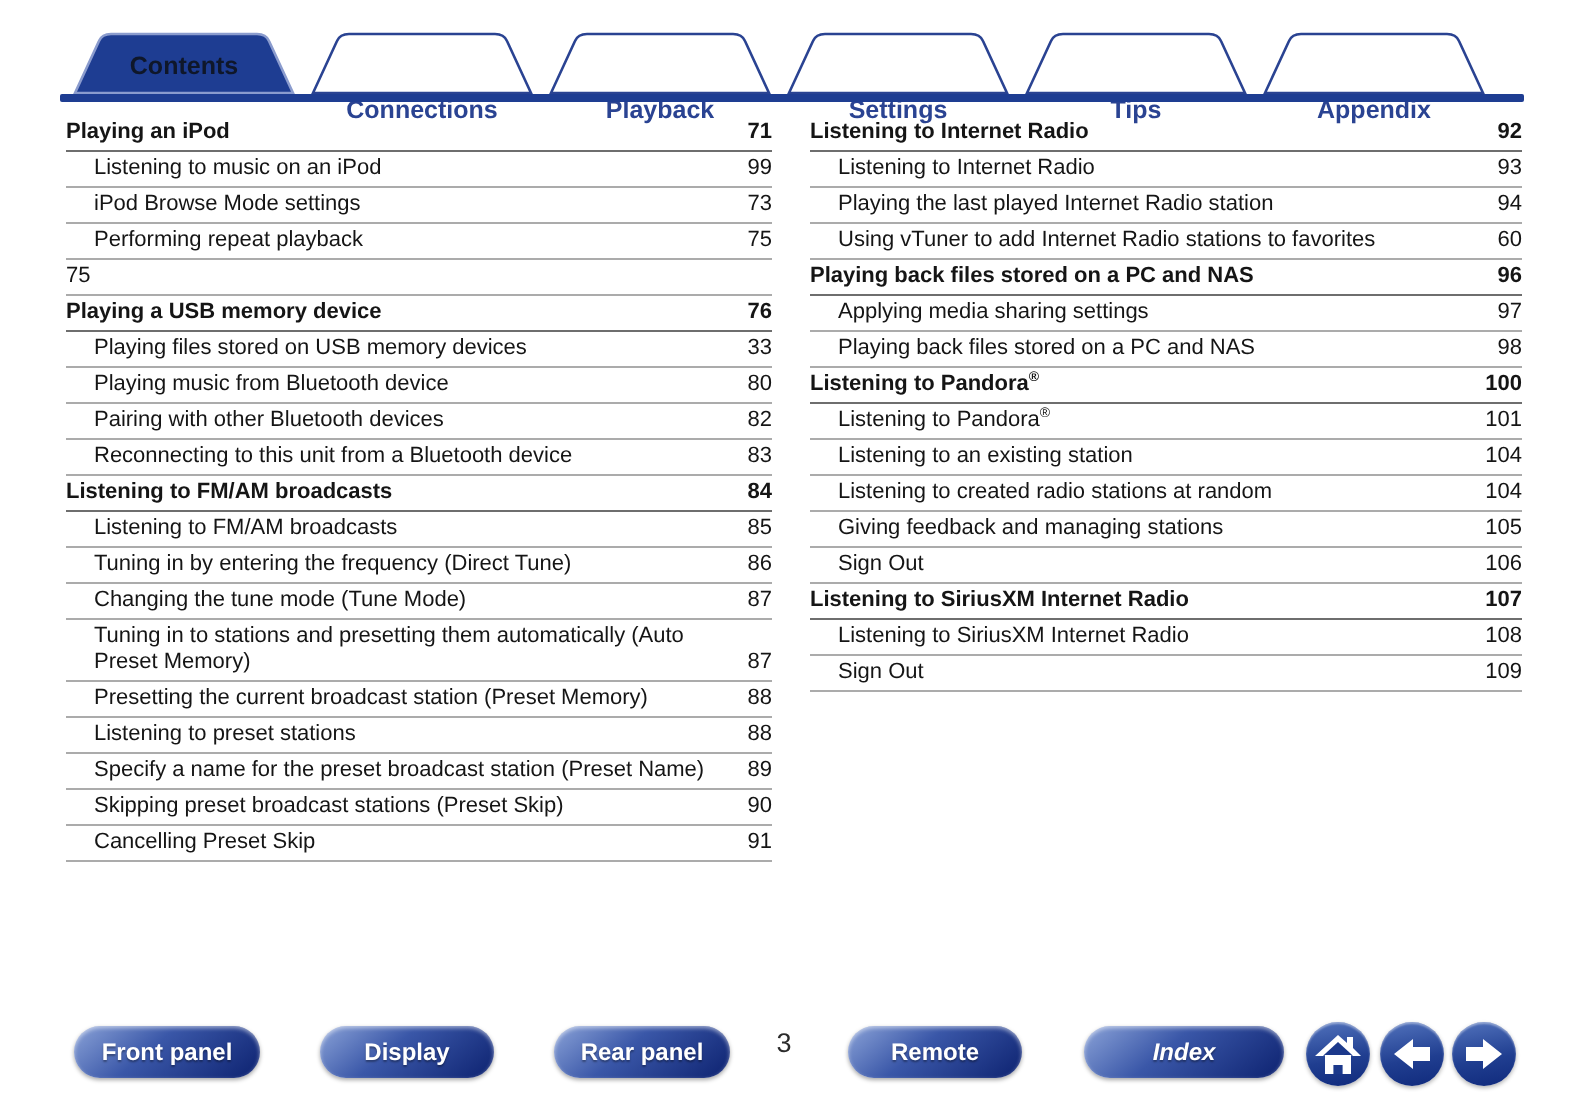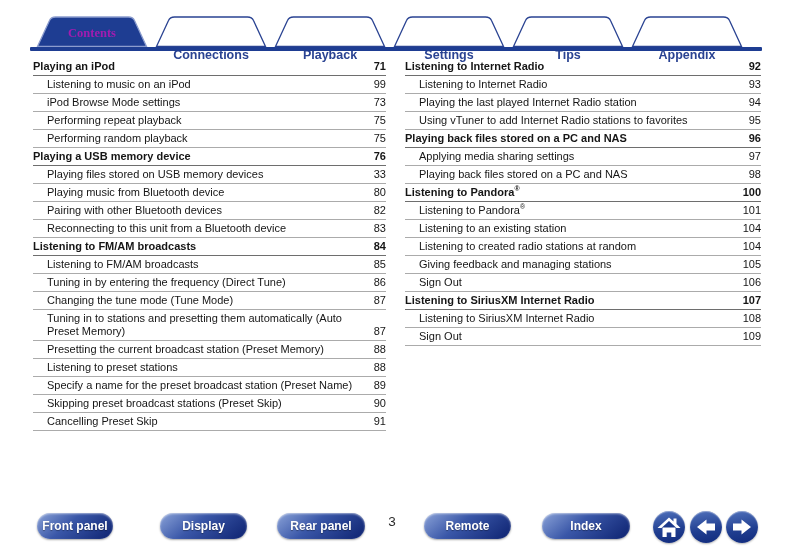--- a/index.html
+++ b/index.html
@@ -10,21 +10,21 @@
   }
   
   .tabs{position:absolute;top:16px;left:36px;display:flex;gap:7px;}
   .tab{position:relative;width:112px;height:31px;cursor:pointer;}
   .tab svg{position:absolute;left:0;top:0;}
   .tab .lbl{
     position:absolute;left:0;top:0;right:0;bottom:0;
     display:flex;align-items:center;justify-content:center;
     font-size:12.5px;font-weight:bold;padding-top:3px;
   }
-  .tab.active .lbl{color:#a21caf;font-family:Liberation Serif, serif;}
+  .tab.active .lbl{color:#0f172a;}
   .tab.inactive .lbl{color:#2a4392;margin-top:36px;}
   .tabline{
     position:absolute;top:47px;left:30px;width:732px;height:4px;
     background:#1e3d92;border-radius:1px;
   }
   
   .col{position:absolute;top:58px;}
   .col-left{left:33px;width:353px;}
   .col-right{left:405px;width:356px;}
   .row{
@@ -39,25 +39,25 @@
   .row sup{font-size:7px;line-height:0;}
   
   .btn{
     position:absolute;top:513px;height:26px;border-radius:13px;
     display:flex;align-items:center;justify-content:center;
     color:#ffffff;font-weight:bold;font-size:12px;cursor:pointer;
     background:linear-gradient(140deg,#8ba3d8 0%,#3a57a8 42%,#0d2270 100%);
     box-shadow:inset 0 1px 2px rgba(255,255,255,.55), 0 1px 2px rgba(0,0,0,.35);
     text-shadow:0 1px 1px rgba(0,0,0,.35);
   }
-  .btn-front-panel{left:37px;width:76px;}
+  .btn-front-panel{left:37px;width:93px;}
   .btn-display{left:160px;width:87px;}
   .btn-rear-panel{left:277px;width:88px;}
   .btn-remote{left:424px;width:87px;}
-  .btn-index{left:542px;width:88px;}
+  .btn-index{left:542px;width:100px;font-style:italic;}
   .pageno{
     position:absolute;left:378px;top:514px;width:28px;text-align:center;
     font-size:13.5px;color:#2b2b2b;
   }
   .circle-icon{
     position:absolute;top:511px;width:32px;height:32px;border-radius:50%;
     background:linear-gradient(170deg,#5273bd 0%,#203e90 58%,#102a7c 100%);
     box-shadow:inset 0 1px 1px rgba(255,255,255,.4), 0 1px 2px rgba(0,0,0,.3);
     display:flex;align-items:center;justify-content:center;cursor:pointer;
   }
@@ -122,21 +122,20 @@
         </div>
         <div class="row sub">
           <span class="title">iPod Browse Mode settings</span>
           <span class="pagenum">73</span>
         </div>
         <div class="row sub">
           <span class="title">Performing repeat playback</span>
           <span class="pagenum">75</span>
         </div>
         <div class="row sub">
-          <span class="title">Performing random playback</span>
           <span class="pagenum">75</span>
         </div>
         <div class="row section">
           <span class="title">Playing a USB memory device</span>
           <span class="pagenum">76</span>
         </div>
         <div class="row sub">
           <span class="title">Playing files stored on USB memory devices</span>
           <span class="pagenum">33</span>
         </div>
@@ -201,21 +200,21 @@
         <div class="row sub">
           <span class="title">Listening to Internet Radio</span>
           <span class="pagenum">93</span>
         </div>
         <div class="row sub">
           <span class="title">Playing the last played Internet Radio station</span>
           <span class="pagenum">94</span>
         </div>
         <div class="row sub">
           <span class="title">Using vTuner to add Internet Radio stations to favorites</span>
-          <span class="pagenum">95</span>
+          <span class="pagenum">60</span>
         </div>
         <div class="row section">
           <span class="title">Playing back files stored on a PC and NAS</span>
           <span class="pagenum">96</span>
         </div>
         <div class="row sub">
           <span class="title">Applying media sharing settings</span>
           <span class="pagenum">97</span>
         </div>
         <div class="row sub">

